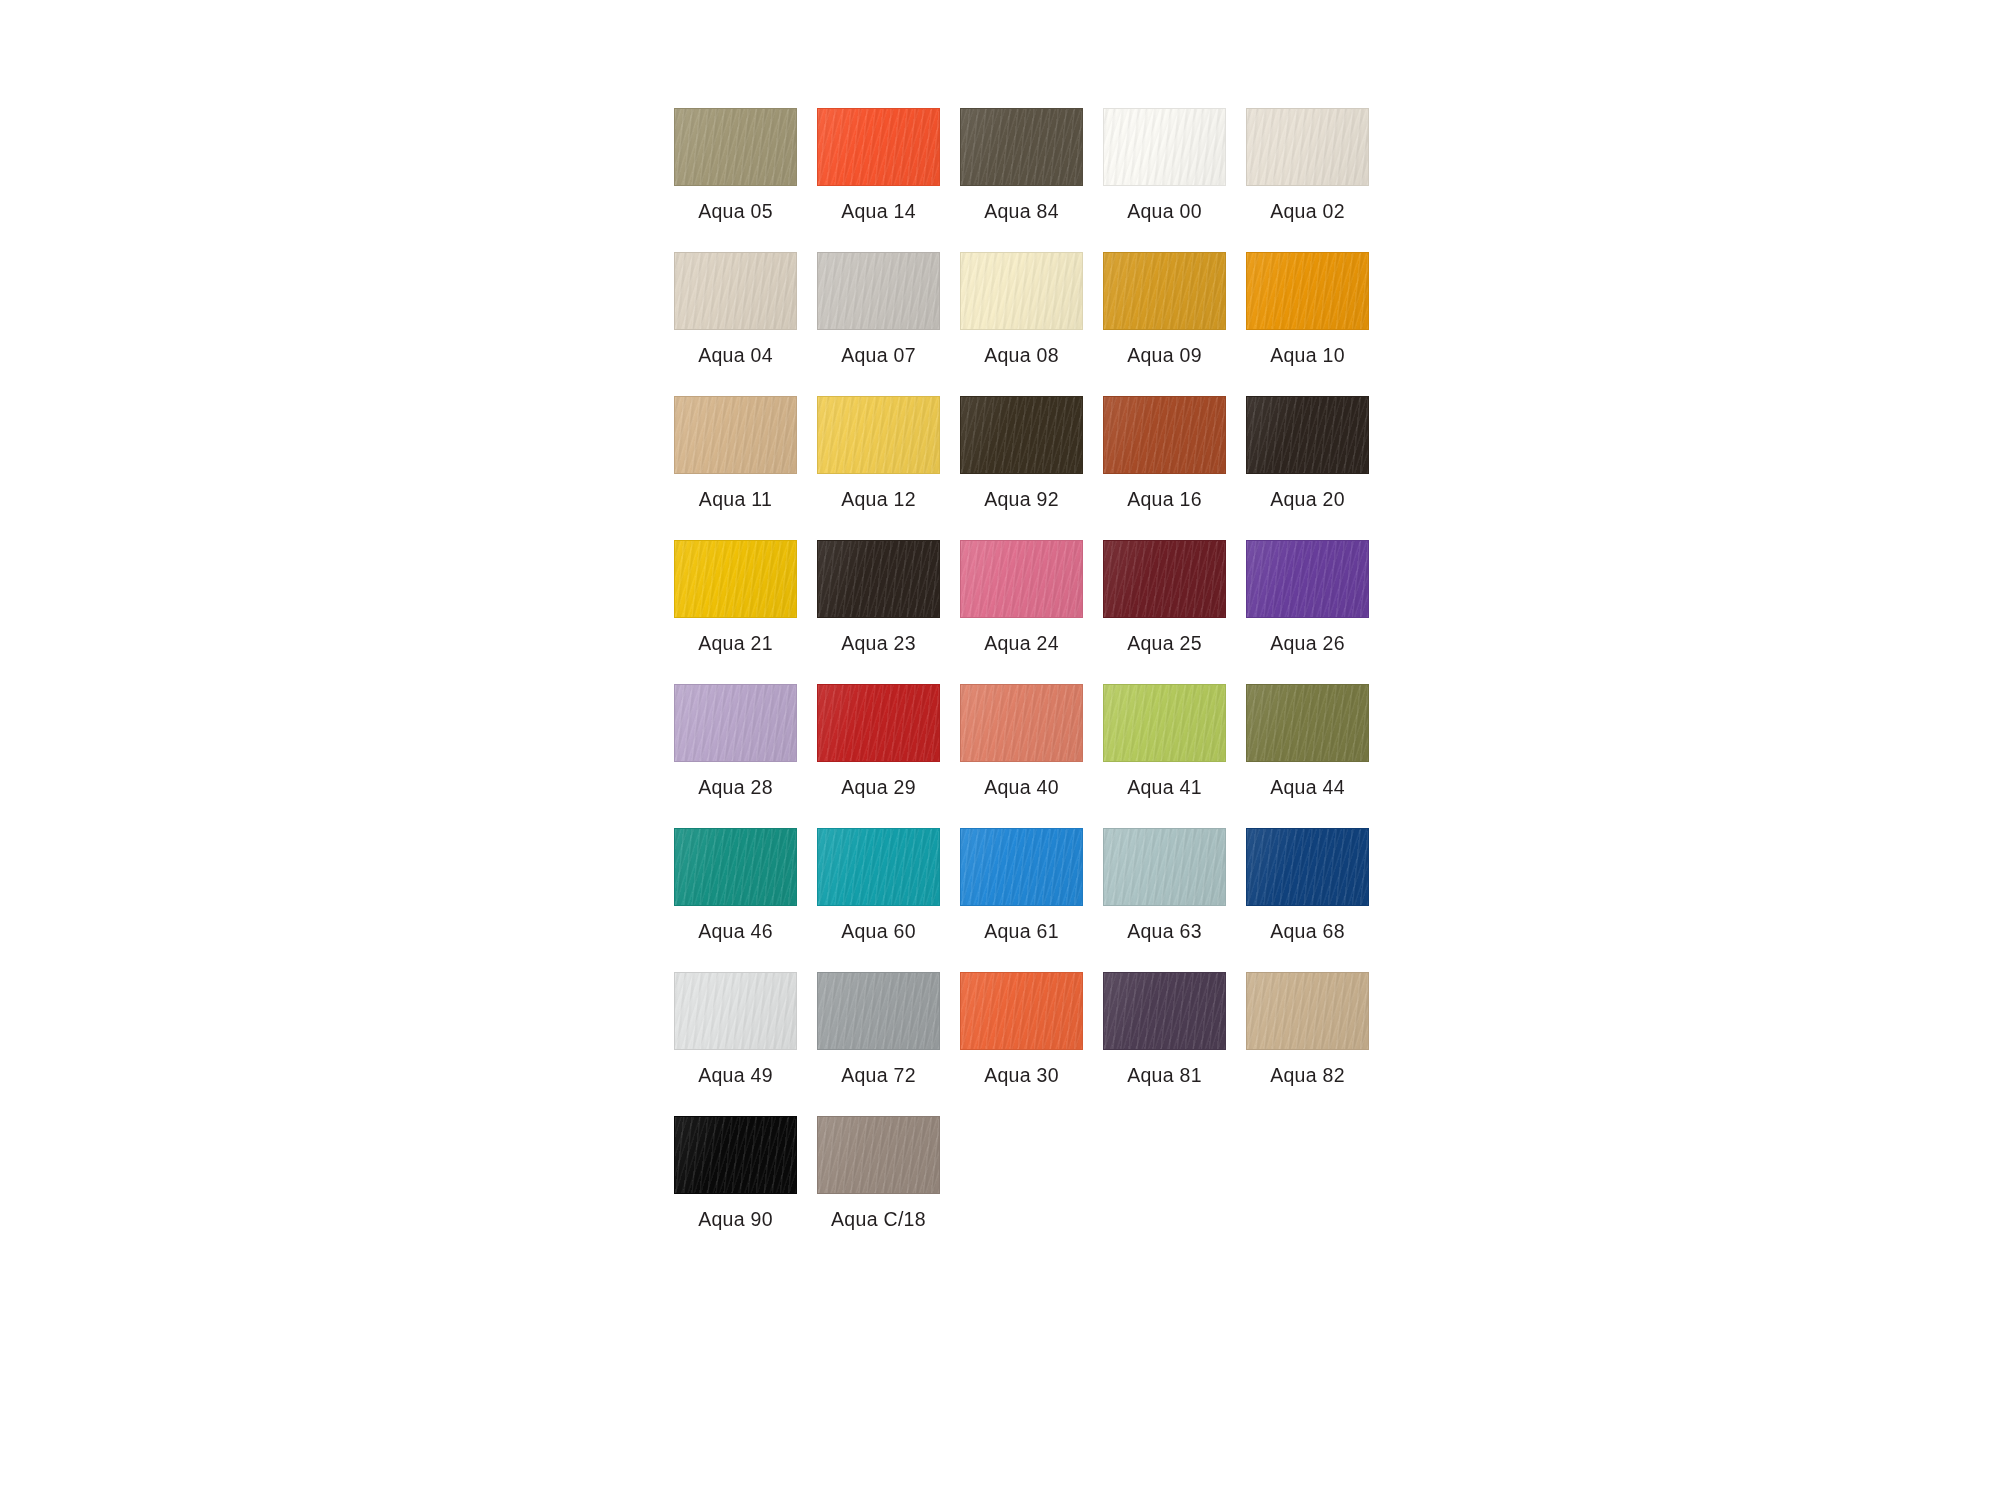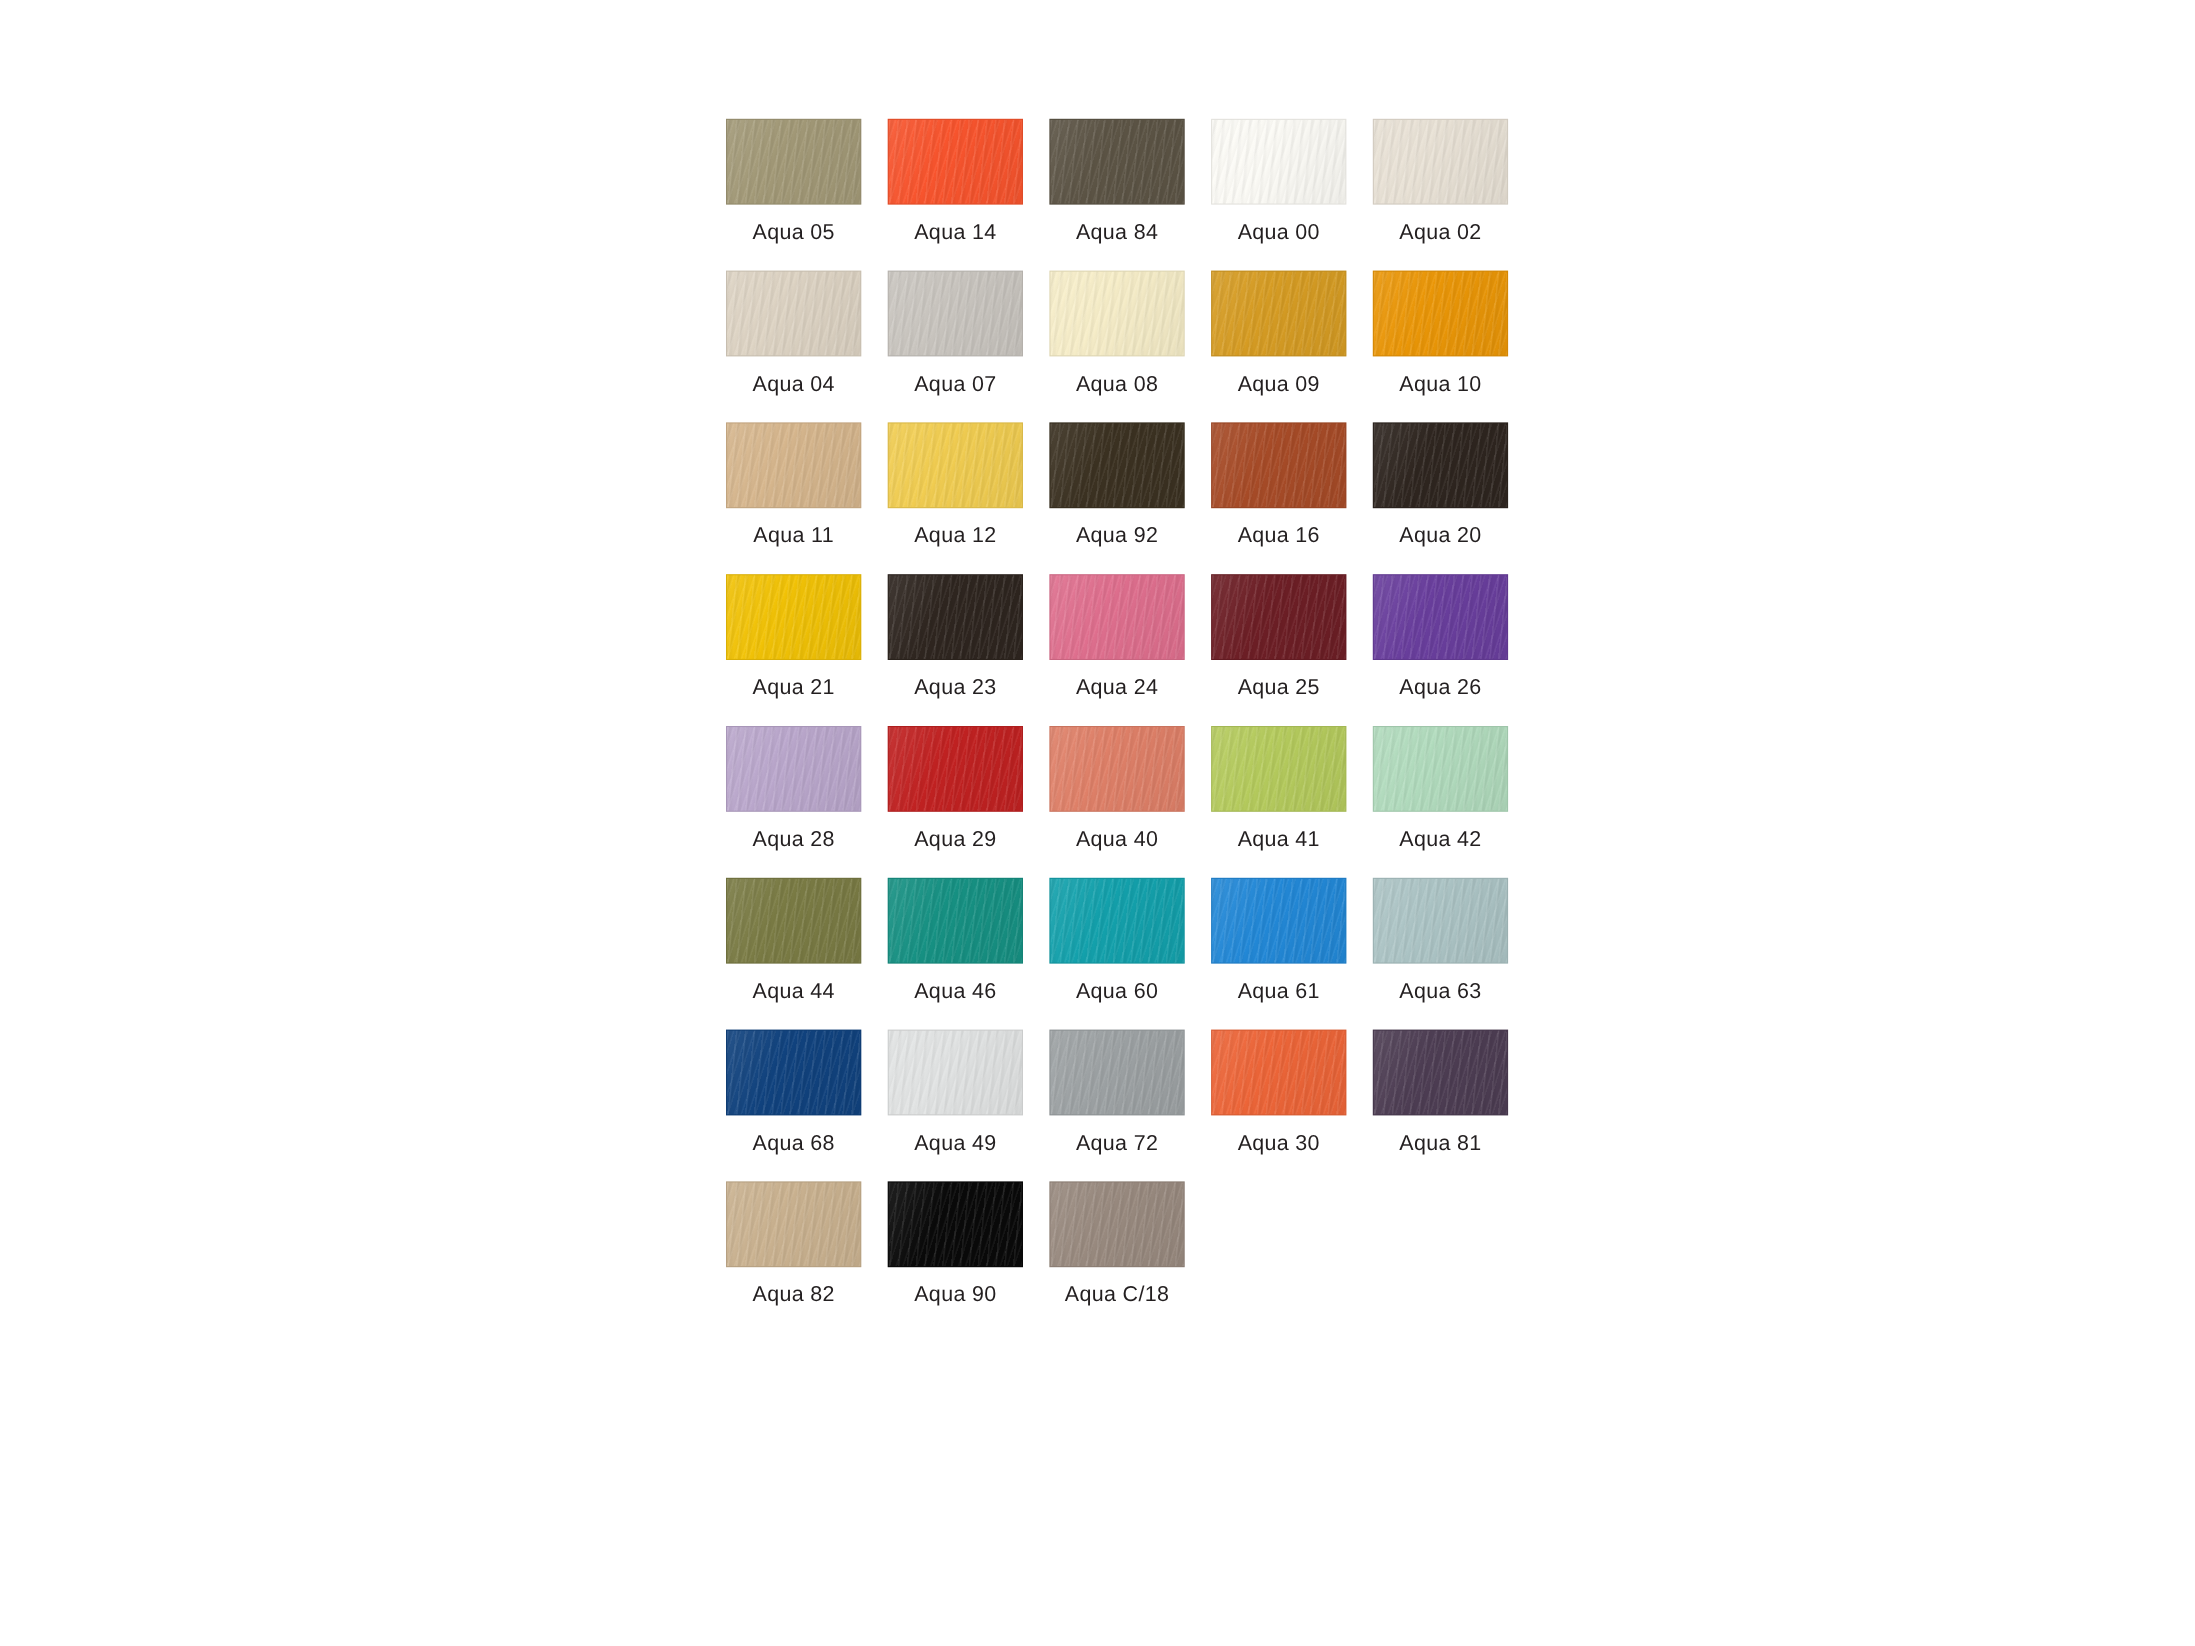--- a/index.html
+++ b/index.html
@@ -16,28 +16,27 @@
     overflow: hidden;
   }
   #swatch-board {
     position: relative;
     width: 1995px;
     height: 1496px;
     background: #ffffff;
   }
   .grid {
     position: absolute;
-    left: 660px;
+    left: 674px;
     top: 108px;
     width: 705px;
     display: grid;
     grid-template-columns: repeat(5, 123px);
     column-gap: 20px;
     row-gap: 30px;
-    gap: 24px;
   }
   .swatch-cell {
     width: 123px;
     display: flex;
     flex-direction: column;
     align-items: center;
   }
   .swatch-chip {
     width: 123px;
     height: 78px;
@@ -185,24 +184,20 @@
       </div>
       <div class="swatch-cell">
         <div class="swatch-chip" style="background-color: rgb(224, 129, 105);"></div>
         <div class="swatch-label">Aqua 40</div>
       </div>
       <div class="swatch-cell">
         <div class="swatch-chip" style="background-color: rgb(182, 204, 94);"></div>
         <div class="swatch-label">Aqua 41</div>
       </div>
       <div class="swatch-cell">
-        <div class="swatch-chip" style="background-color: rgb(178, 220, 190);"></div>
-        <div class="swatch-label">Aqua 42</div>
-      </div>
-      <div class="swatch-cell">
         <div class="swatch-chip" style="background-color: rgb(123, 124, 69);"></div>
         <div class="swatch-label">Aqua 44</div>
       </div>
       <div class="swatch-cell">
         <div class="swatch-chip" style="background-color: rgb(23, 146, 132);"></div>
         <div class="swatch-label">Aqua 46</div>
       </div>
       <div class="swatch-cell">
         <div class="swatch-chip" style="background-color: rgb(20, 162, 173);"></div>
         <div class="swatch-label">Aqua 60</div>

